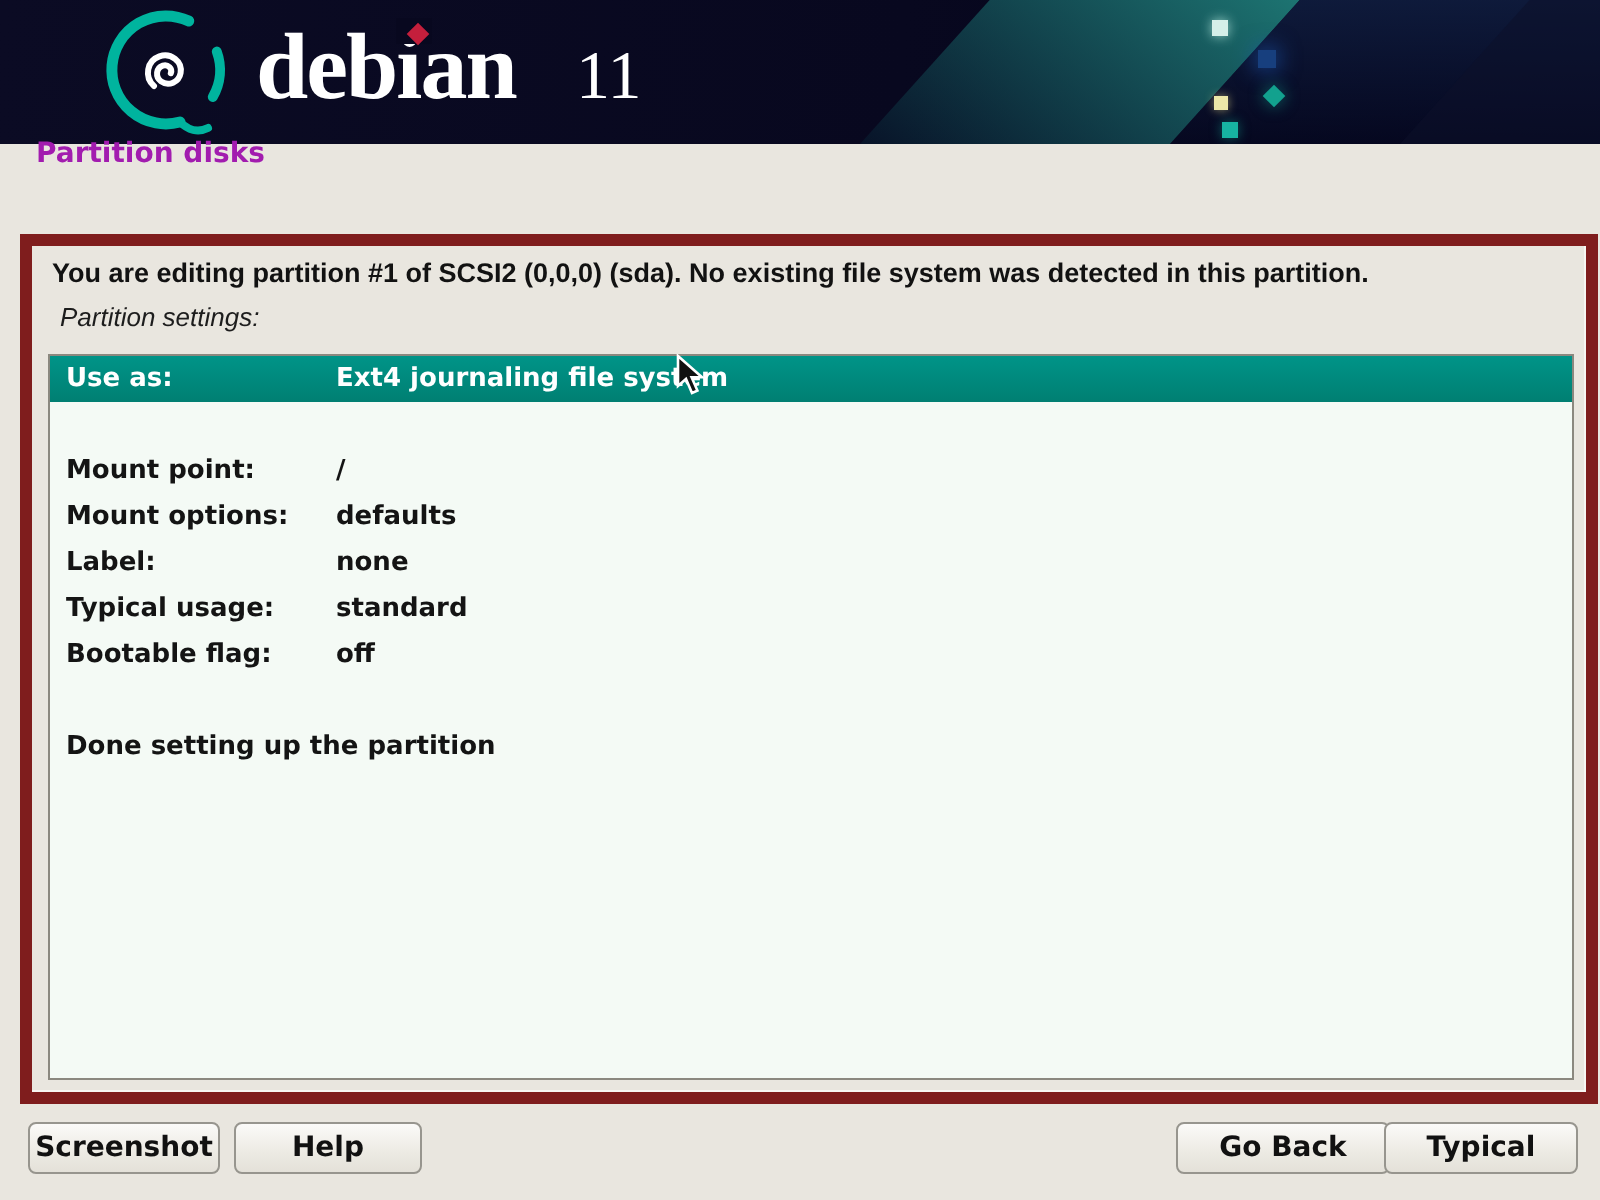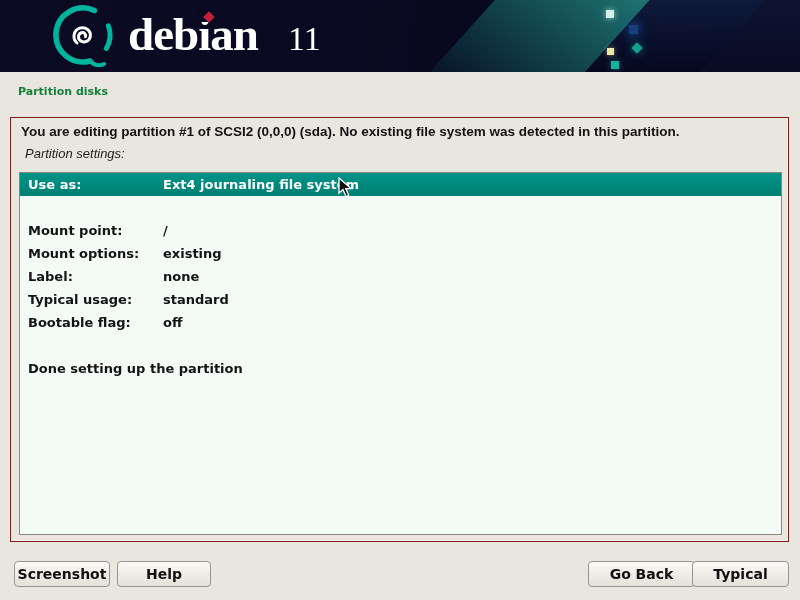--- a/index.html
+++ b/index.html
@@ -24,23 +24,23 @@
   .logo{position:absolute;left:46px;top:3px;}
   .brand{position:absolute;left:128px;top:7px;color:#fff;
     font-family:"Liberation Serif",serif;font-weight:bold;font-size:47px;letter-spacing:-1px;}
   .idot-cover{position:absolute;left:198px;top:9px;width:18px;height:13px;background:#08081f;}
   .idiamond{position:absolute;left:205px;top:13px;width:8px;height:8px;
     background:var(--diamond-red,#c41f3c);transform:rotate(45deg);}
   .version{position:absolute;left:288px;top:20px;color:#fff;
     font-family:"Liberation Serif",serif;font-size:34px;}
 
   
-  .page-title{position:absolute;left:18px;top:85px;font-size:11px;font-weight:bold;color:#15803d;}
+  .page-title{position:absolute;left:18px;top:69px;font-size:14px;font-weight:bold;color:#a21caf;}
   .content-frame{position:absolute;left:10px;top:117px;width:777px;height:423px;
-    border:1px solid #7f1d1d;box-shadow:inset -1px -1px 0 #f7f6f2;}
+    border:6px solid #7f1d1d;box-shadow:inset -1px -1px 0 #f7f6f2;}
   .info-message{position:absolute;left:10px;top:6px;width:760px;
     font-family:"Liberation Sans",sans-serif;font-size:13.5px;font-weight:bold;color:#121212;}
   .settings-label{position:absolute;left:14px;top:28px;
     font-family:"Liberation Sans",sans-serif;font-size:13px;font-style:italic;color:#1d1d1d;}
 
   
   .listbox{position:absolute;left:8px;top:54px;width:761px;height:361px;
     background:var(--list-bg,#f4faf5);border:1px solid #8b887f;overflow:hidden;}
   .row{position:relative;height:23px;line-height:23px;font-size:13px;font-weight:bold;color:#141414;}
   .row .lbl{position:absolute;left:8px;white-space:nowrap;}
@@ -103,21 +103,21 @@
         <div class="row">
           <span class="lbl"></span>
           <span class="val"></span>
         </div>
         <div class="row">
           <span class="lbl">Mount point:</span>
           <span class="val">/</span>
         </div>
         <div class="row">
           <span class="lbl">Mount options:</span>
-          <span class="val">existing</span>
+          <span class="val">defaults</span>
         </div>
         <div class="row">
           <span class="lbl">Label:</span>
           <span class="val">none</span>
         </div>
         <div class="row">
           <span class="lbl">Typical usage:</span>
           <span class="val">standard</span>
         </div>
         <div class="row">

